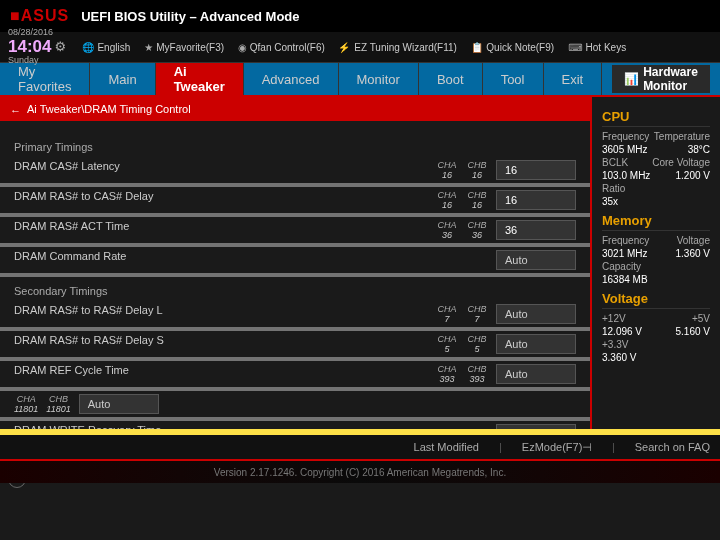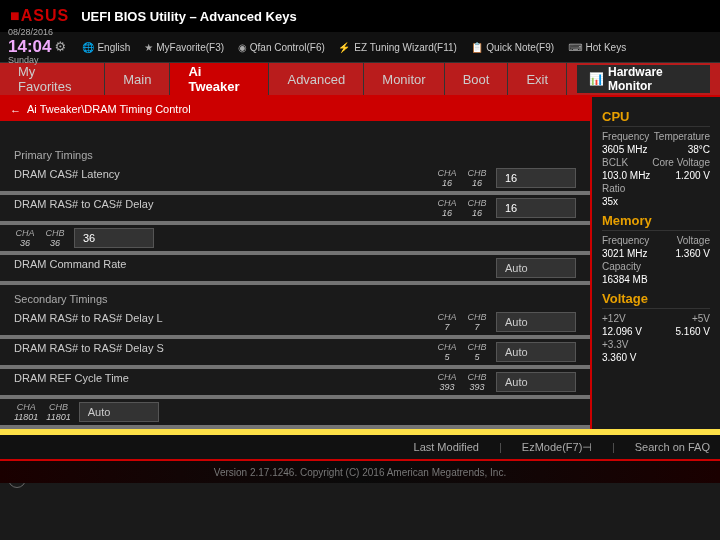--- a/index.html
+++ b/index.html
@@ -51,21 +51,21 @@
       color: #ccc;
       font-size: 10px;
       display: flex;
       align-items: center;
       gap: 3px;
       cursor: pointer;
     }
 
     
     .nav-bar {
-      background: #b91c1c;
+      background: #0369a1;
       height: 34px;
       display: flex;
       align-items: stretch;
       border-bottom: 2px solid #c00;
     }
     .nav-tab {
       padding: 0 18px;
       display: flex;
       align-items: center;
       cursor: pointer;
@@ -110,21 +110,21 @@
       display: flex;
       align-items: center;
       padding: 0 10px;
       gap: 6px;
       font-size: 11px;
       color: #fff;
     }
 
     
     .settings-list {
-      padding: 20px 0;
+      padding: 12px 0;
       overflow-y: auto;
       height: 100%;
     }
     .section-header {
       padding: 4px 14px;
       color: #aaa;
       font-size: 11px;
       margin-top: 4px;
     }
     .setting-row {
@@ -244,21 +244,21 @@
       color: #888;
       font-size: 11px;
       cursor: pointer;
     }
   </style>
 </head>
 <body>
 
 <div class="top-bar">
   <span class="logo"><span style="color:#c00">■</span>ASUS</span>
-  <span class="top-bar-title">UEFI BIOS Utility – Advanced Keys</span>
+  <span class="top-bar-title">UEFI BIOS Utility – Advanced Mode</span>
 </div>
 
 <div class="info-bar">
   <div style="display:flex;flex-direction:column;line-height:1.1;min-width:60px">
     <span style="font-size:9px;color:#aaa">08/28/2016</span>
     <div style="display:flex;align-items:center;gap:3px">
       <span style="font-size:17px;font-weight:bold;color:#f0abfc">14:04</span>
       <span style="color:#aaa;font-size:13px">⚙</span>
     </div>
     <span style="font-size:9px;color:#aaa">Sunday</span>
@@ -302,20 +302,23 @@
   <div class="nav-tab">
     <span>Advanced</span>
   </div>
   <div class="nav-tab">
     <span>Monitor</span>
   </div>
   <div class="nav-tab">
     <span>Boot</span>
   </div>
   <div class="nav-tab">
+    <span>Tool</span>
+  </div>
+  <div class="nav-tab">
     <span>Exit</span>
   </div>
   <div class="nav-right">
     <div class="hw-monitor-tab">
       <span>📊</span>
       <span>Hardware Monitor</span>
     </div>
   </div>
 </div>
 
@@ -362,20 +365,21 @@
             <span class="ch-label">CHB</span>
             <span class="ch-value">16</span>
           </div>
         </div>
         <div class="setting-value">
           <span>16</span>
         </div>
       </div>
 
       <div class="setting-row">
+        <span class="setting-name">DRAM RAS# ACT Time</span>
         <div class="channel-info">
           <div class="channel-col">
             <span class="ch-label">CHA</span>
             <span class="ch-value">36</span>
           </div>
           <div class="channel-col">
             <span class="ch-label">CHB</span>
             <span class="ch-value">36</span>
           </div>
         </div>

